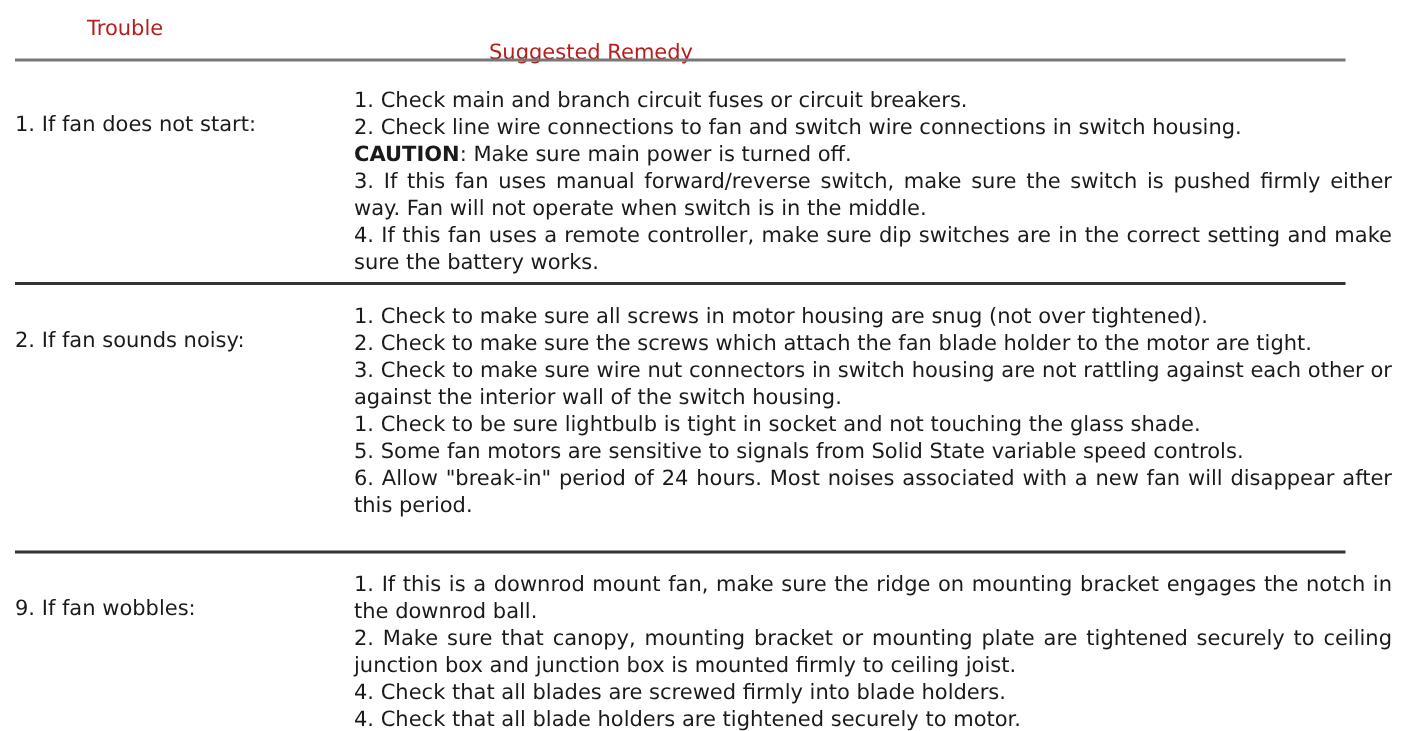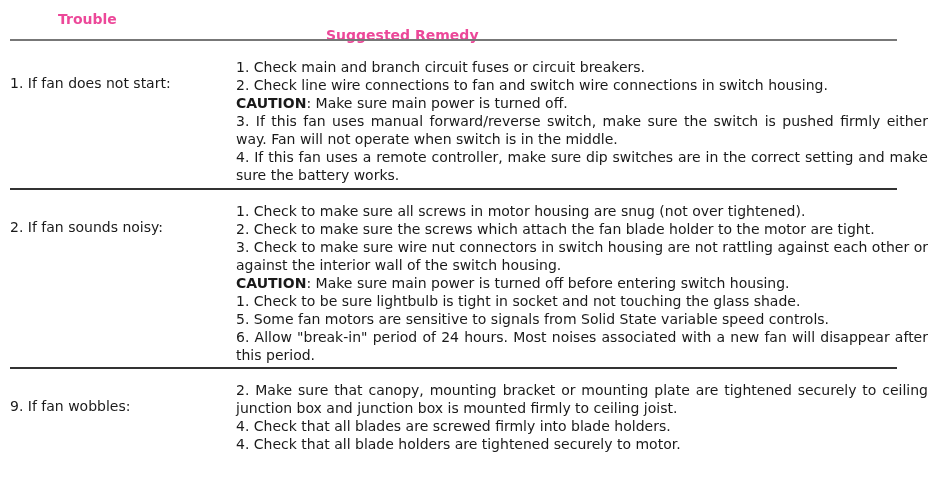--- a/index.html
+++ b/index.html
@@ -2,21 +2,21 @@
 <html><head>
 <meta charset="utf-8">
 <style>
   html, body { margin: 0; padding: 0; background: #ffffff; }
   body {
     width: 937px; height: 487px; overflow: hidden; position: relative;
     font-family: "DejaVu Sans", sans-serif; color: #1a1a1a;
   }
   .header {
     position: absolute; left: 10px; top: 11px; width: 887px; height: 20px;
-    font-weight: bold; font-size: 14px; color: #ec4899;
+    font-weight: normal; font-size: 14px; color: #b91c1c;
   }
   .header .col-trouble { position: absolute; left: 48px; top: 0; }
   .header .col-remedy { position: absolute; left: 316px; top: 16px; }
   .header-rule {
     position: absolute; left: 10px; top: 39px; width: 887px; height: 2px;
     background: #777777;
   }
   .row { position: absolute; left: 10px; width: 887px; }
   .row .trouble {
     position: absolute; left: 0; top: 16px; font-size: 14px; line-height: 18px;
@@ -52,28 +52,28 @@
   </div>
 </div>
 <div class="row-rule" style="top:188px;"></div>
 
 <div class="row" style="top:202px;">
   <div class="trouble">2. If fan sounds noisy:</div>
   <div class="remedy">
     <p>1. Check to make sure all screws in motor housing are snug (not over tightened).</p>
     <p>2. Check to make sure the screws which attach the fan blade holder to the motor are tight.</p>
     <p>3. Check to make sure wire nut connectors in switch housing are not rattling against each other or against the interior wall of the switch housing.</p>
-    <p><span class="caution-label">CAUTION</span><span>: Make sure main power is turned off before entering switch housing.</span></p>
     <p>1. Check to be sure lightbulb is tight in socket and not touching the glass shade.</p>
     <p>5. Some fan motors are sensitive to signals from Solid State variable speed controls.</p>
     <p>6. Allow "break-in" period of 24 hours.  Most noises associated with a new fan will disappear after this period.</p>
   </div>
 </div>
 <div class="row-rule" style="top:367px;"></div>
 
 <div class="row" style="top:381px;">
   <div class="trouble">9. If fan wobbles:</div>
   <div class="remedy">
+    <p>1. If this is a downrod mount fan, make sure the ridge on mounting bracket engages the notch in the downrod ball.</p>
     <p>2. Make sure that canopy, mounting bracket or mounting plate are tightened securely to ceiling junction box and junction box is mounted firmly to ceiling joist.</p>
     <p>4. Check that all blades are screwed firmly into blade holders.</p>
     <p>4. Check that all blade holders are tightened securely to motor.</p>
   </div>
 </div>
 
 </body></html>

